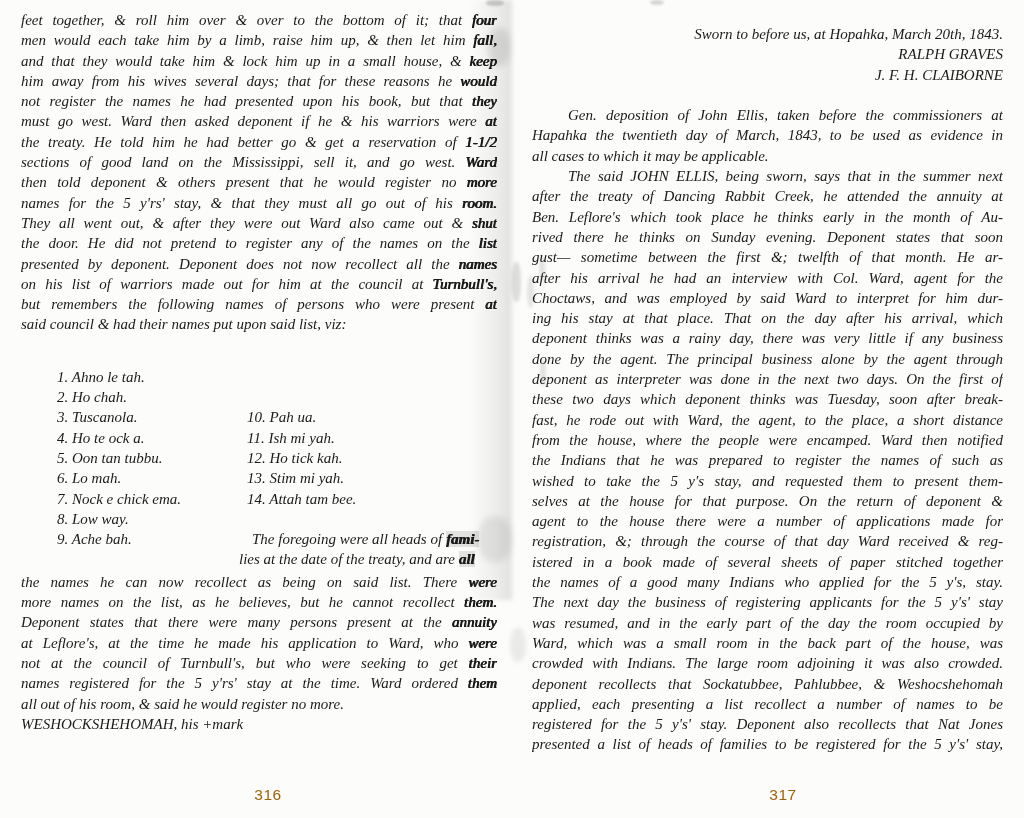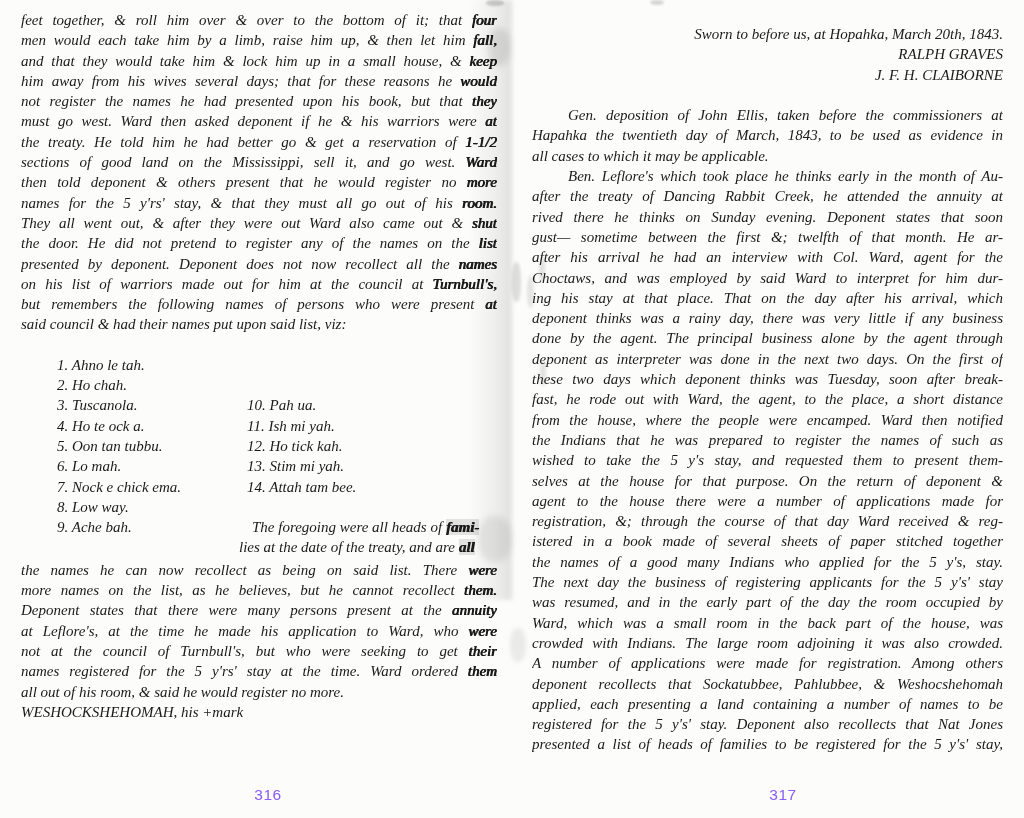--- a/index.html
+++ b/index.html
@@ -21,34 +21,34 @@
     height:20.3px; line-height:20.3px; overflow:hidden;
     white-space:normal;
   }
   .line.just { text-align:justify; text-align-last:justify; text-justify:inter-word; }
   .line.left { text-align:left; white-space:nowrap; }
   .line.right{ text-align:right; white-space:nowrap; }
 
   .indent-first .line:first-child { text-indent:36px; }
 
   
-  .list-block { position:relative; margin-top:20px; height:203px; }
+  .list-block { position:relative; margin-top:32px; height:203px; }
   .list-col-a { position:absolute; left:36px; top:0; }
   .list-col-b { position:absolute; left:218px; top:0; width:258px; }
   .list-col-b .num-list { margin-top:40.6px; padding-left:8px; }
   .foregoing { margin-top:20.3px; }
   .foregoing .line:first-child { text-indent:13px; }
 
   .para2 { margin-top:2px; }
   .signature-line { height:20.3px; line-height:20.3px; text-align:left; padding-right:24px; }
 
   .page-number {
     position:absolute; top:786px; left:0; width:100%;
     text-align:center; font-family:"Liberation Sans", sans-serif;
-    font-style:normal; font-size:15.5px; letter-spacing:0.6px; color:#8b5cf6;
+    font-style:normal; font-size:15.5px; letter-spacing:0.6px; color:#a16207;
   }
   #right-page .page-number { left:15px; }
   #left-page  .page-number { left:12px; }
 
   
   .ink-heavy  { text-shadow:0.5px 0 0 currentColor, -0.3px 0 0 currentColor; }
   .ink-strong { font-weight:700; text-shadow:0.6px 0 0 currentColor;
                 background:rgba(0,0,0,0.10); }
 
   .edge-shade {
@@ -141,22 +141,23 @@
         <div class="line right">J. F. H. CLAIBORNE</div>
       </div>
 
     <div class="indent-first" style="margin-top:20.3px">
         <div class="line just">Gen. deposition of John Ellis, taken before the commissioners at</div>
         <div class="line just">Hapahka the twentieth day of March, 1843, to be used as evidence in</div>
         <div class="line left">all cases to which it may be applicable.</div>
       </div>
 
     <div class="indent-first">
+        <div class="line just">The said JOHN ELLIS, being sworn, says that in the summer next</div>
+        <div class="line just">after the treaty of Dancing Rabbit Creek, he attended the annuity at</div>
         <div class="line just">Ben. Leflore's which took place he thinks early in the month of Au-</div>
-        <div class="line just">after the treaty of Dancing Rabbit Creek, he attended the annuity at</div>
         <div class="line just">rived there he thinks on Sunday evening. Deponent states that soon</div>
         <div class="line just">gust— sometime between the first &amp;; twelfth of that month. He ar-</div>
         <div class="line just">after his arrival he had an interview with Col. Ward, agent for the</div>
         <div class="line just">Choctaws, and was employed by said Ward to interpret for him dur-</div>
         <div class="line just">ing his stay at that place. That on the day after his arrival, which</div>
         <div class="line just">deponent thinks was a rainy day, there was very little if any business</div>
         <div class="line just">done by the agent. The principal business alone by the agent through</div>
         <div class="line just">deponent as interpreter was done in the next two days. On the first of</div>
         <div class="line just">these two days which deponent thinks was Tuesday, soon after break-</div>
         <div class="line just">fast, he rode out with Ward, the agent, to the place, a short distance</div>
@@ -165,23 +166,22 @@
         <div class="line just">wished to take the 5 y's stay, and requested them to present them-</div>
         <div class="line just">selves at the house for that purpose. On the return of deponent &amp;</div>
         <div class="line just">agent to the house there were a number of applications made for</div>
         <div class="line just">registration, &amp;; through the course of that day Ward received &amp; reg-</div>
         <div class="line just">istered in a book made of several sheets of paper stitched together</div>
         <div class="line just">the names of a good many Indians who applied for the 5 y's, stay.</div>
         <div class="line just">The next day the business of registering applicants for the 5 y's' stay</div>
         <div class="line just">was resumed, and in the early part of the day the room occupied by</div>
         <div class="line just">Ward, which was a small room in the back part of the house, was</div>
         <div class="line just">crowded with Indians. The large room adjoining it was also crowded.</div>
-        <div class="line just">A number of applications were made for registration. Among others</div>
         <div class="line just">deponent recollects that Sockatubbee, Pahlubbee, &amp; Weshocshehomah</div>
-        <div class="line just">applied, each presenting a land containing a number of names to be</div>
+        <div class="line just">applied, each presenting a list recollect a number of names to be</div>
         <div class="line just">registered for the 5 y's' stay. Deponent also recollects that Nat Jones</div>
         <div class="line just">presented a list of heads of families to be registered for the 5 y's' stay,</div>
       </div>
   </div>
   <div class="page-number">317</div>
 </div>
 
 <div class="edge-shade"></div>
 <div class="smudge sm1"></div>
 <div class="smudge sm2"></div>

